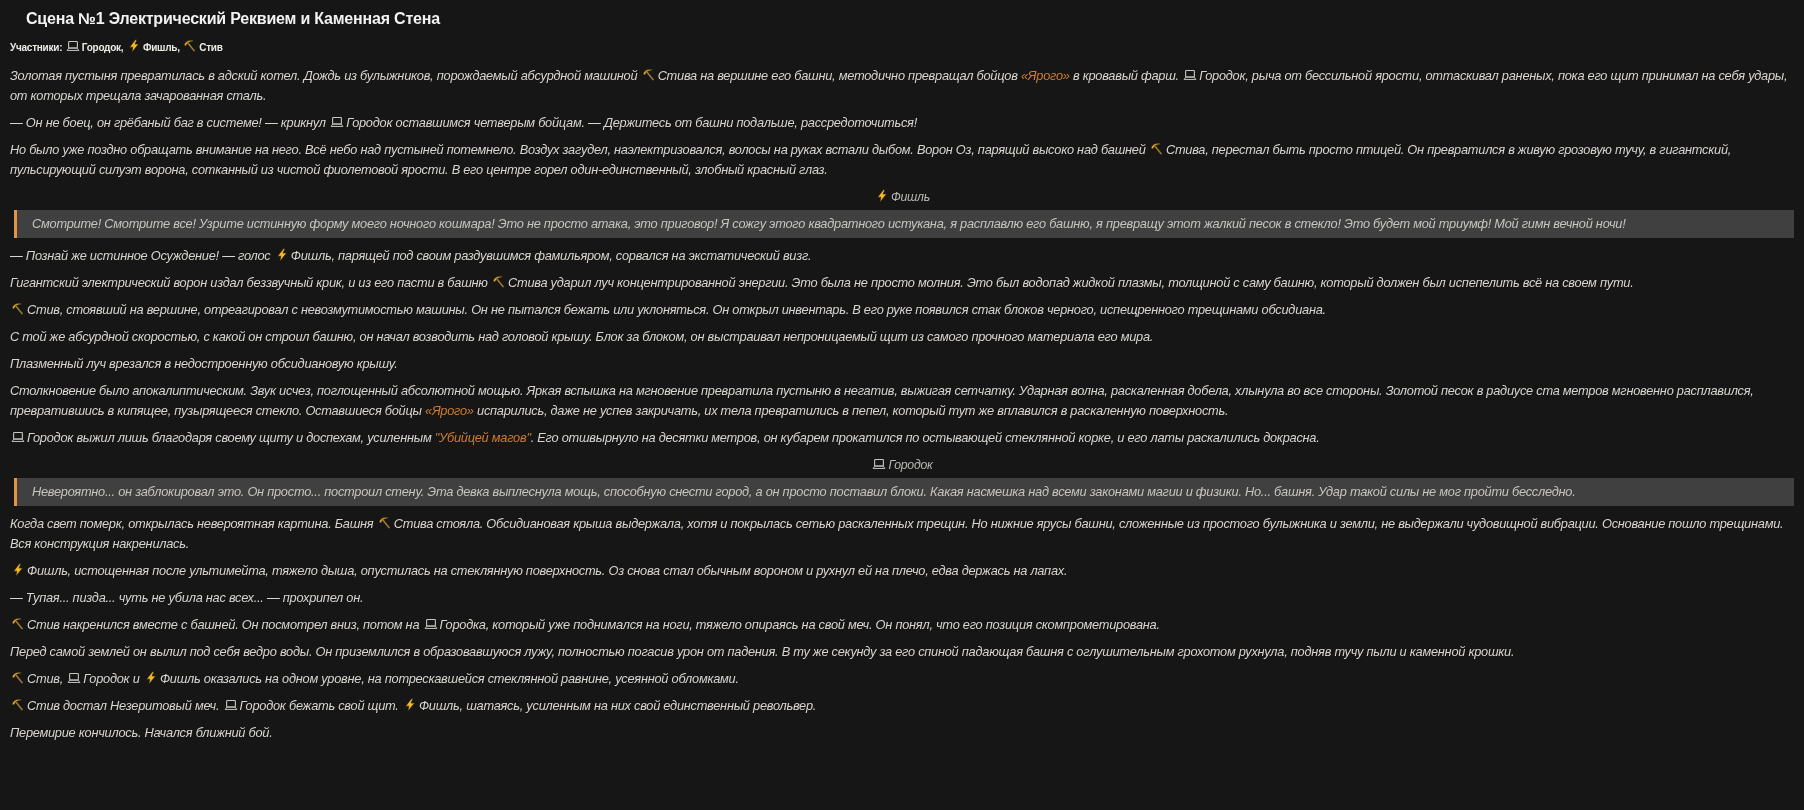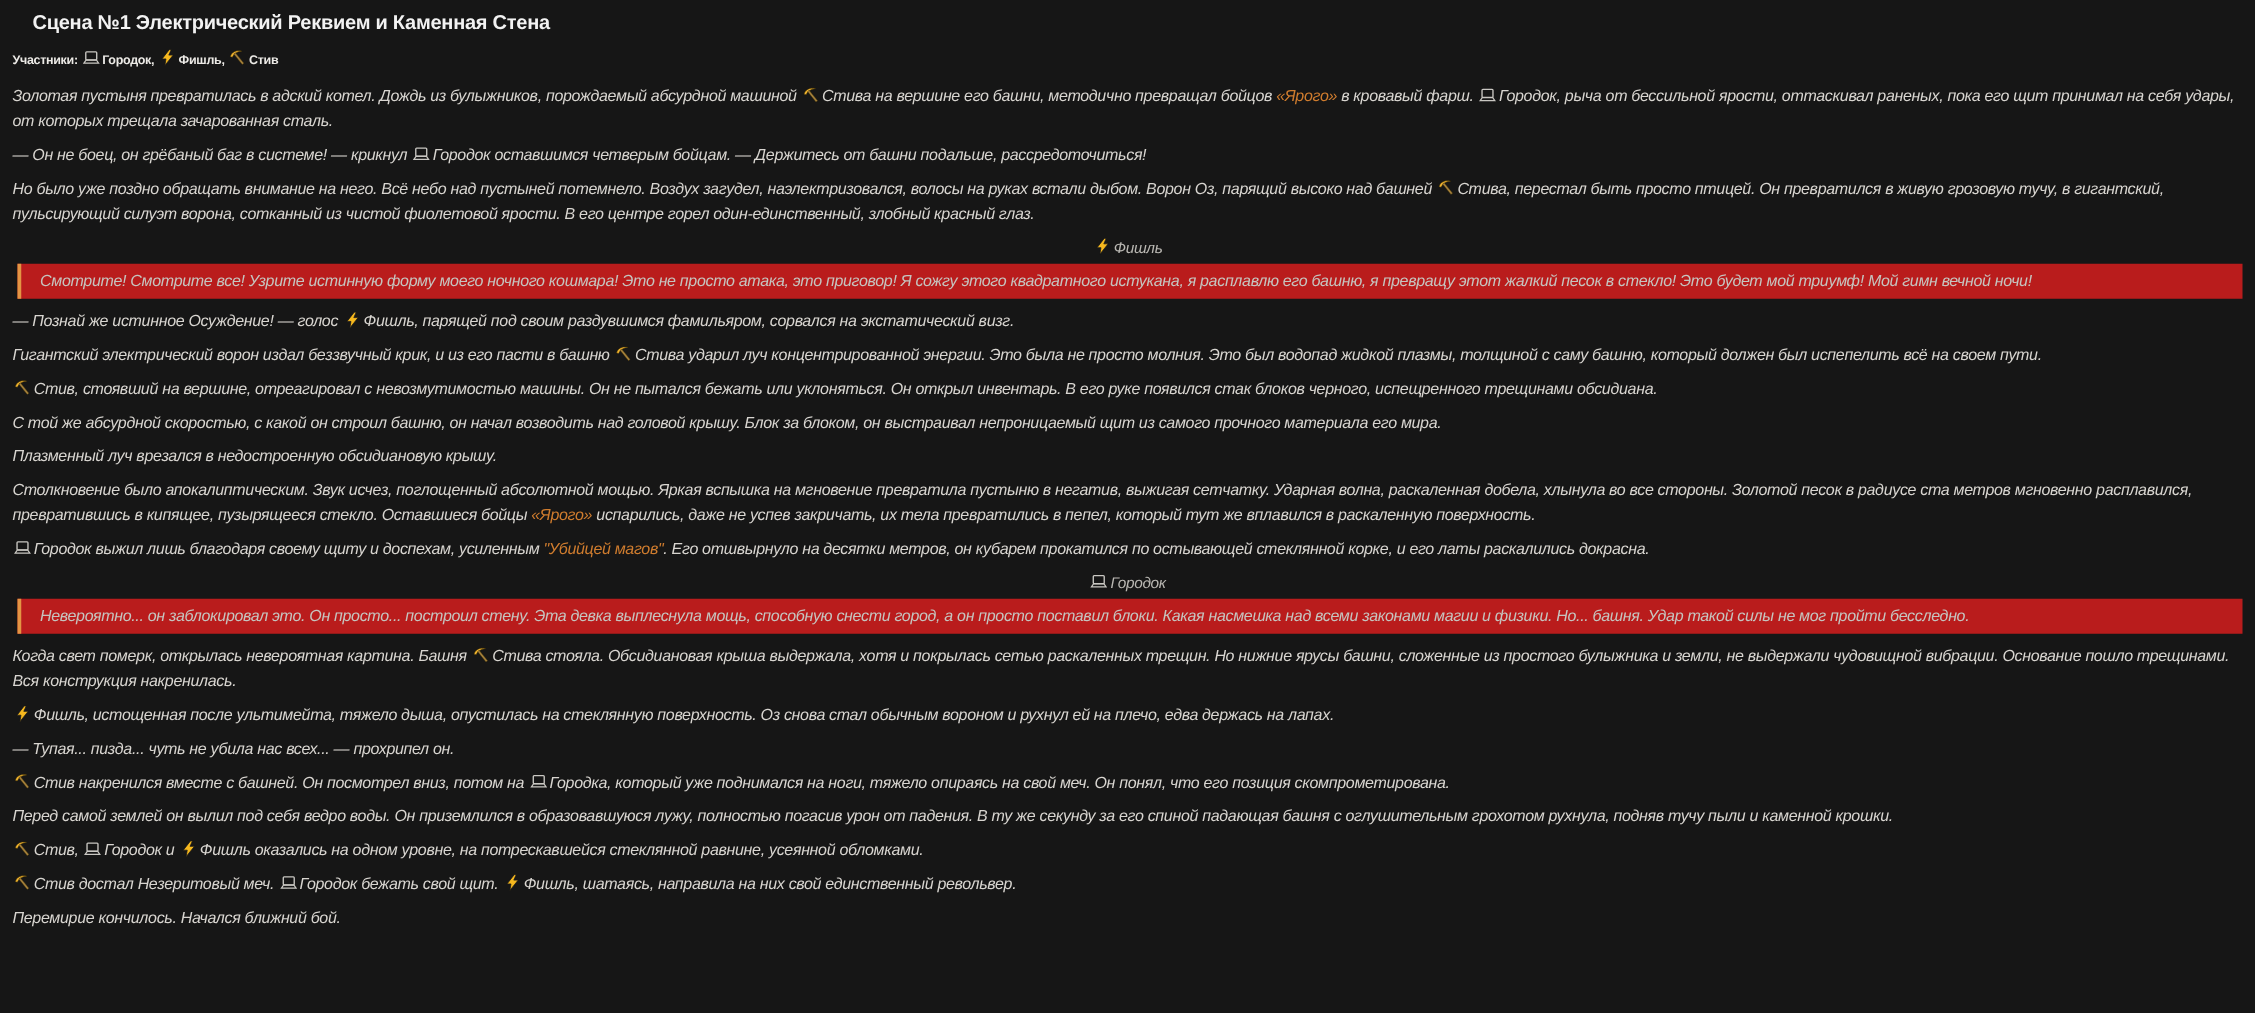--- a/index.html
+++ b/index.html
@@ -21,21 +21,21 @@
     font-weight: 700; color: #eceae6; margin: 0 0 13px 0; font-size: 10px;
   }
   .participants .pname { font-weight: 700; }
   .block { line-height: 20px; margin: 0 0 7px 0; font-style: italic; }
   .paragraph { color: #d8d5d0; }
   .speaker {
     text-align: center; font-style: italic; color: #b9b7b2;
     font-size: 12.3px; margin: 2px 0 3px 0;
   }
   .quote {
-    background: #b91c1c;
+    background: #404040;
     border-left: 3px solid #e39543;
     padding: 4px 10px 4px 15px;
     margin: 0 0 8px 4px;
     font-style: italic;
     color: #c6c4bf;
   }
   .accent { color: #cf7c2e; }
   .inline-icon { display: inline-block; }
   .inline-icon svg { vertical-align: -2px; margin: 0 2px 0 1px; }
   .seg { white-space: pre-wrap; }
@@ -123,16 +123,16 @@
             <path d="M9.6 0.8 L3 9.3 H6.6 L5.6 15.2 L13.2 5.8 H9.2 L11.4 0.8 Z" fill="#f6b81e" stroke="#1a1a1a" stroke-width="0.7"></path>
           </svg></span><span class="seg">Фишль оказались на одном уровне, на потрескавшейся стеклянной равнине, усеянной обломками.</span></div>
       <div class="block paragraph"><span class="inline-icon"><svg width="14" height="14" viewBox="0 0 16 16">
             <path d="M1.4 7.2 C2.4 3.2 6.6 0.7 12 2.2 C8 2.4 4.8 4.2 3.3 7.8 Z" fill="#f1b42f" stroke="#3a2e08" stroke-width="0.5"></path>
             <path d="M4.6 4.9 L6.1 3.7 L13.9 13.3 L12.3 14.4 Z" fill="#a5803b" stroke="#3a2e08" stroke-width="0.4"></path>
           </svg></span><span class="seg">Стив достал Незеритовый меч. </span><span class="inline-icon"><svg width="14" height="14" viewBox="0 0 16 16">
             <rect x="3" y="2.8" width="10" height="7.4" rx="0.8" fill="none" stroke="#c9c7c2" stroke-width="1.25"></rect>
             <path d="M1.3 13.1 L3.2 10.4 H12.8 L14.7 13.1 Z" fill="none" stroke="#c9c7c2" stroke-width="1.1"></path>
           </svg></span><span class="seg">Городок бежать свой щит. </span><span class="inline-icon"><svg width="14" height="14" viewBox="0 0 16 16">
             <path d="M9.6 0.8 L3 9.3 H6.6 L5.6 15.2 L13.2 5.8 H9.2 L11.4 0.8 Z" fill="#f6b81e" stroke="#1a1a1a" stroke-width="0.7"></path>
-          </svg></span><span class="seg">Фишль, шатаясь, направила на них свой единственный револьвер.</span></div>
+          </svg></span><span class="seg">Фишль, шатаясь, усиленным на них свой единственный револьвер.</span></div>
       <div class="block paragraph"><span class="seg">Перемирие кончилось. Начался ближний бой.</span></div>
     </div>
 </div>
 
 </body></html>

